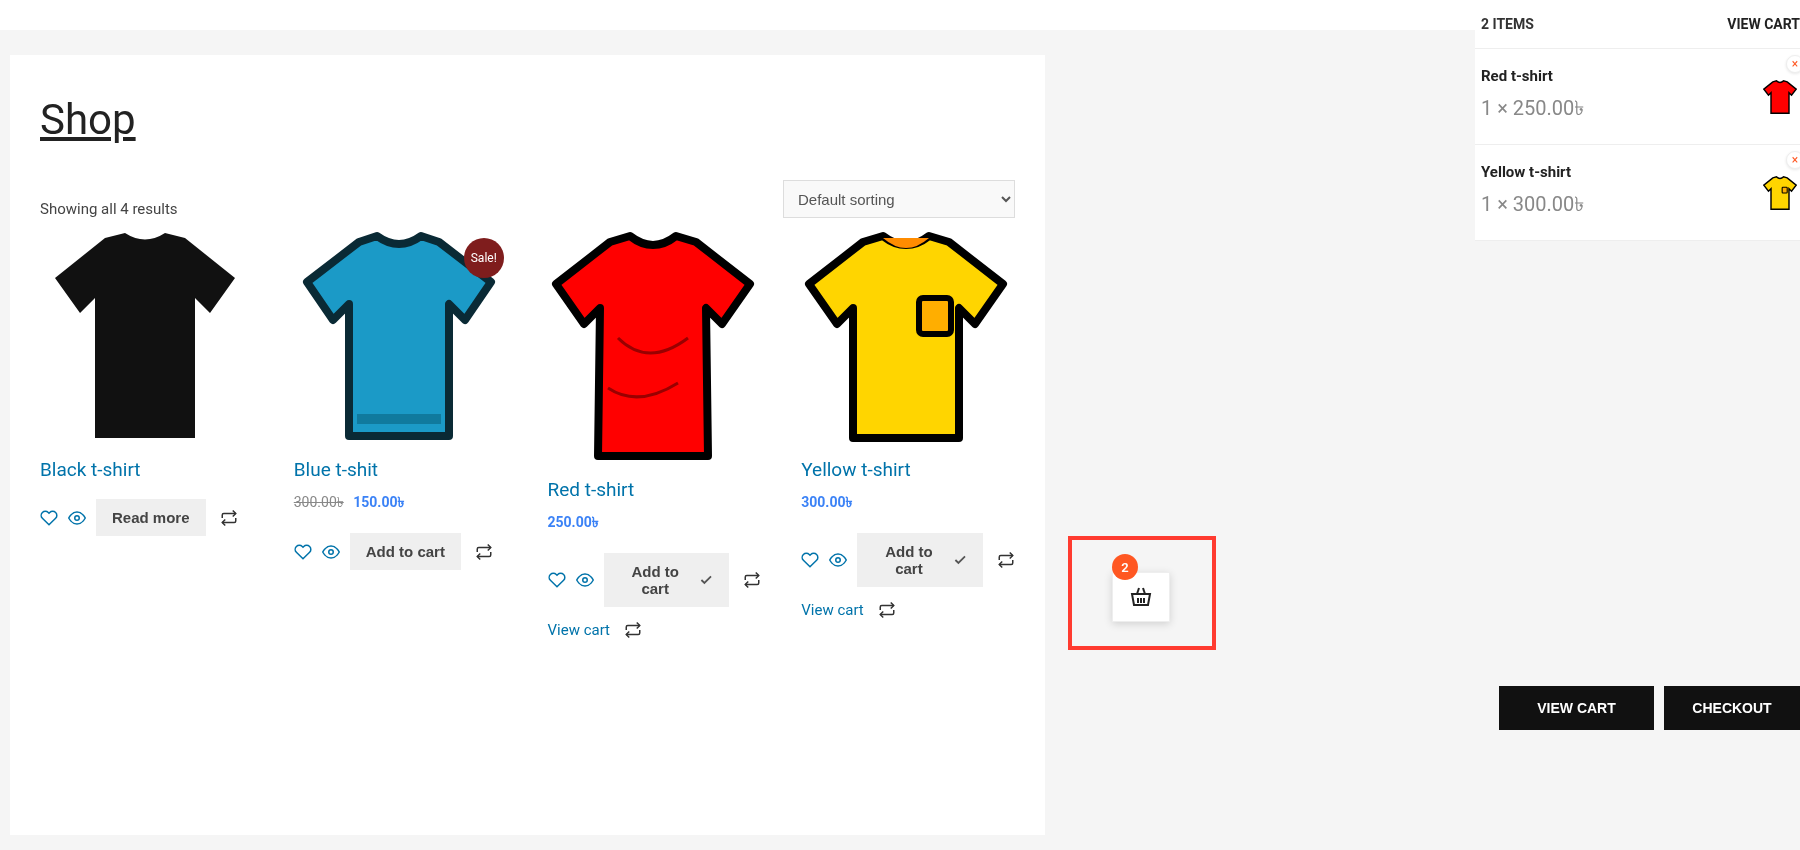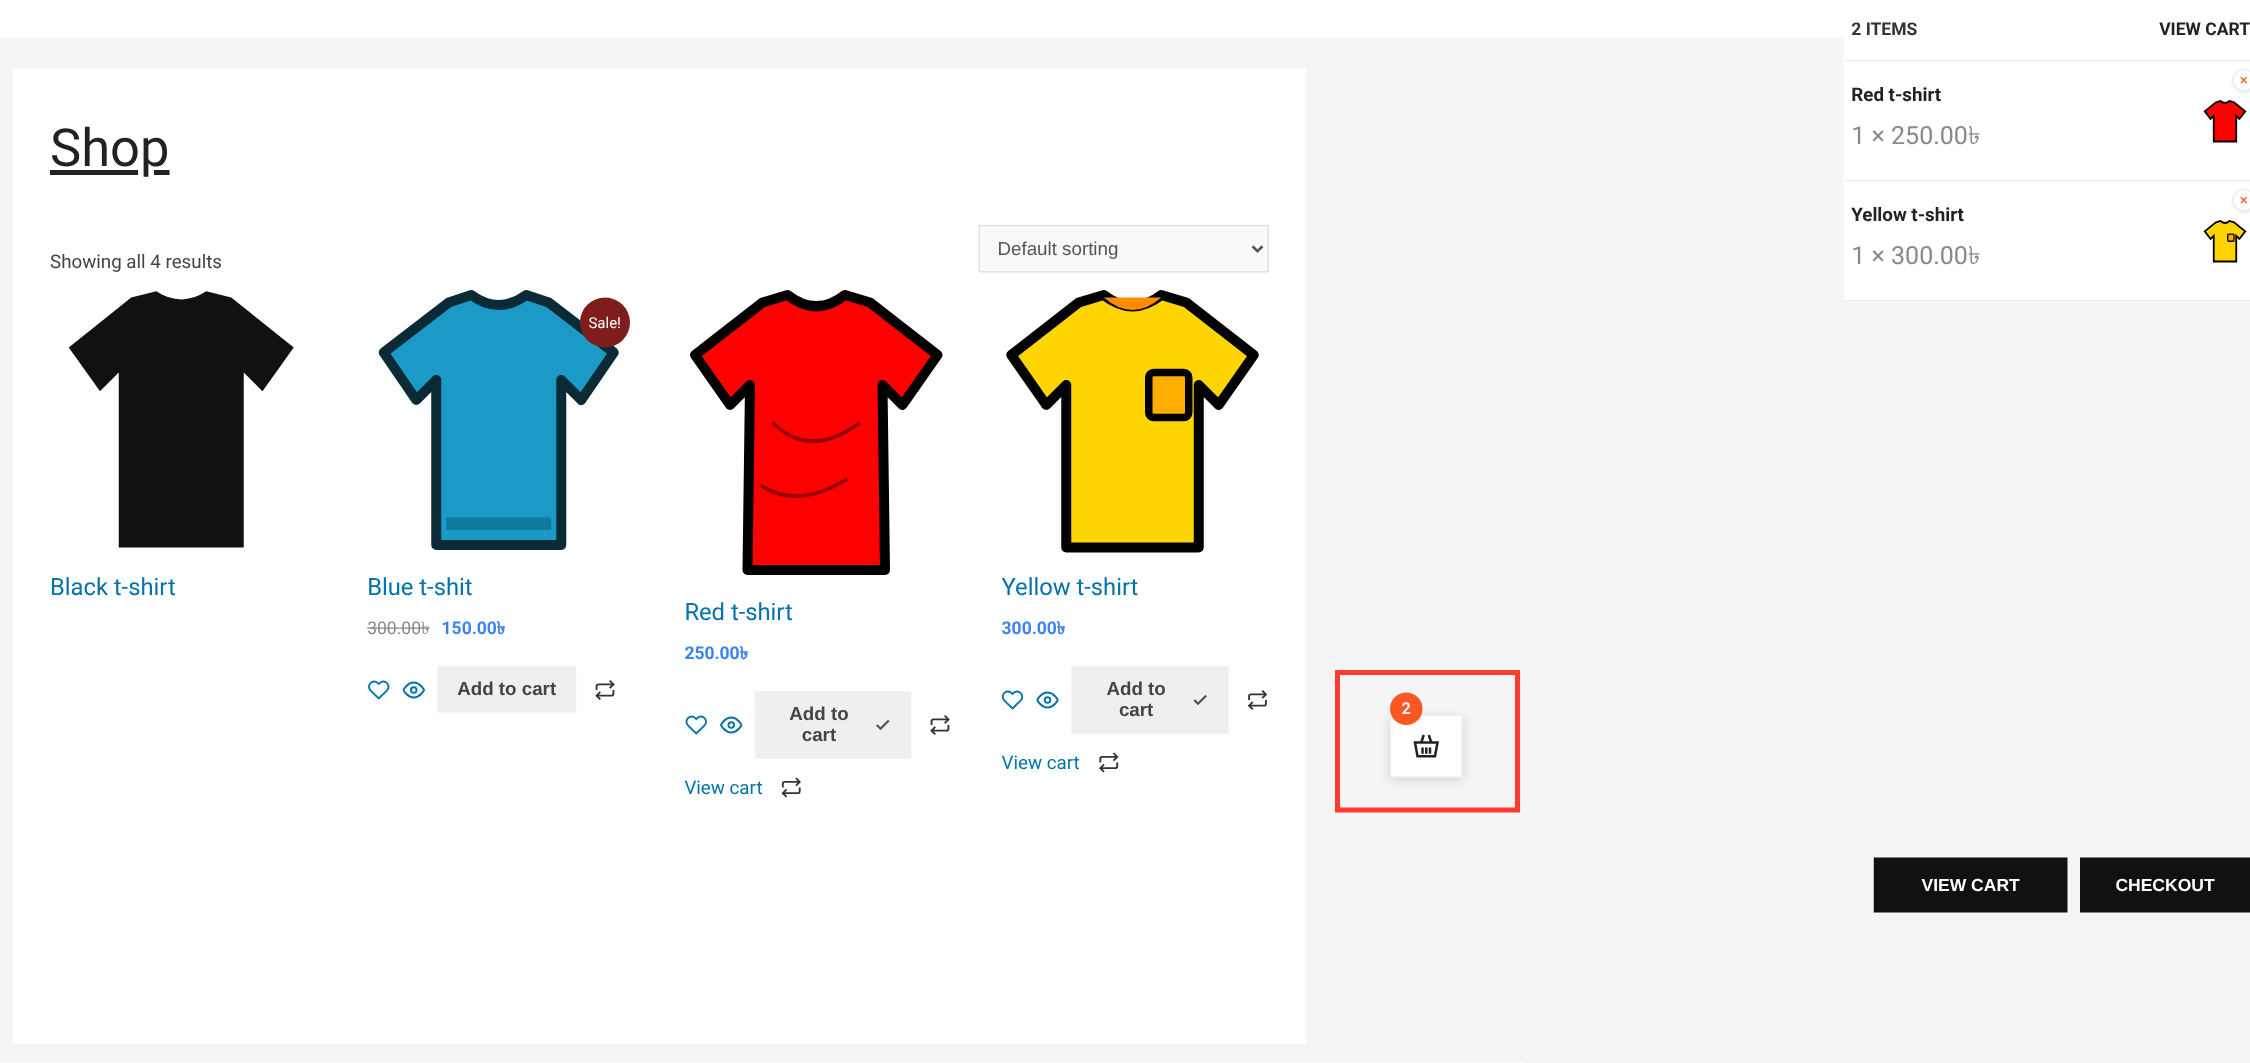--- a/index.html
+++ b/index.html
@@ -213,20 +213,44 @@
 
     <div class="product-grid">
 
       <div class="product">
         <div class="product-img">
           <svg width="200" height="220" viewBox="0 0 200 220">
             <path d="M60 10 L80 5 Q100 18 120 5 L140 10 L190 50 L165 85 L150 70 L150 210 L50 210 L50 70 L35 85 L10 50 Z" fill="#111"></path>
           </svg>
         </div>
         <div class="product-title">Black t-shirt</div>
+        <div class="action-row">
+          <span class="icon-heart">
+            <svg width="18" height="18" viewBox="0 0 24 24" fill="none" stroke="currentColor" stroke-width="2">
+                <path d="M20.8 4.6a5.5 5.5 0 0 0-7.8 0L12 5.6l-1-1a5.5 5.5 0 0 0-7.8 7.8l1 1L12 21l7.8-7.6 1-1a5.5 5.5 0 0 0 0-7.8z"></path>
+              </svg>
+          </span>
+          <span class="icon-eye">
+            <svg width="18" height="18" viewBox="0 0 24 24" fill="none" stroke="currentColor" stroke-width="2">
+                <path d="M1 12s4-8 11-8 11 8 11 8-4 8-11 8-11-8-11-8z"></path>
+                <circle cx="12" cy="12" r="3"></circle>
+              </svg>
+          </span>
+          <button class="btn">
+              <span>Read more</span>
+            </button>
+          <span class="icon-compare">
+            <svg width="18" height="18" viewBox="0 0 24 24" fill="none" stroke="currentColor" stroke-width="2">
+                <path d="M17 2l4 4-4 4"></path>
+                <path d="M3 12V8a2 2 0 0 1 2-2h16"></path>
+                <path d="M7 22l-4-4 4-4"></path>
+                <path d="M21 12v4a2 2 0 0 1-2 2H3"></path>
+              </svg>
+          </span>
+        </div>
       </div>
 
       <div class="product">
         <div class="product-img">
           <div class="sale-badge">Sale!</div>
           <svg width="200" height="220" viewBox="0 0 200 220">
             <path d="M60 14 L78 8 Q100 24 122 8 L140 14 L192 54 L166 92 L150 76 L150 208 L50 208 L50 76 L34 92 L8 54 Z" fill="#1b9ac7" stroke="#0a2a35" stroke-width="8" stroke-linejoin="round"></path>
             <rect x="58" y="186" width="84" height="10" fill="#107a9e"></rect>
           </svg>
         </div>

